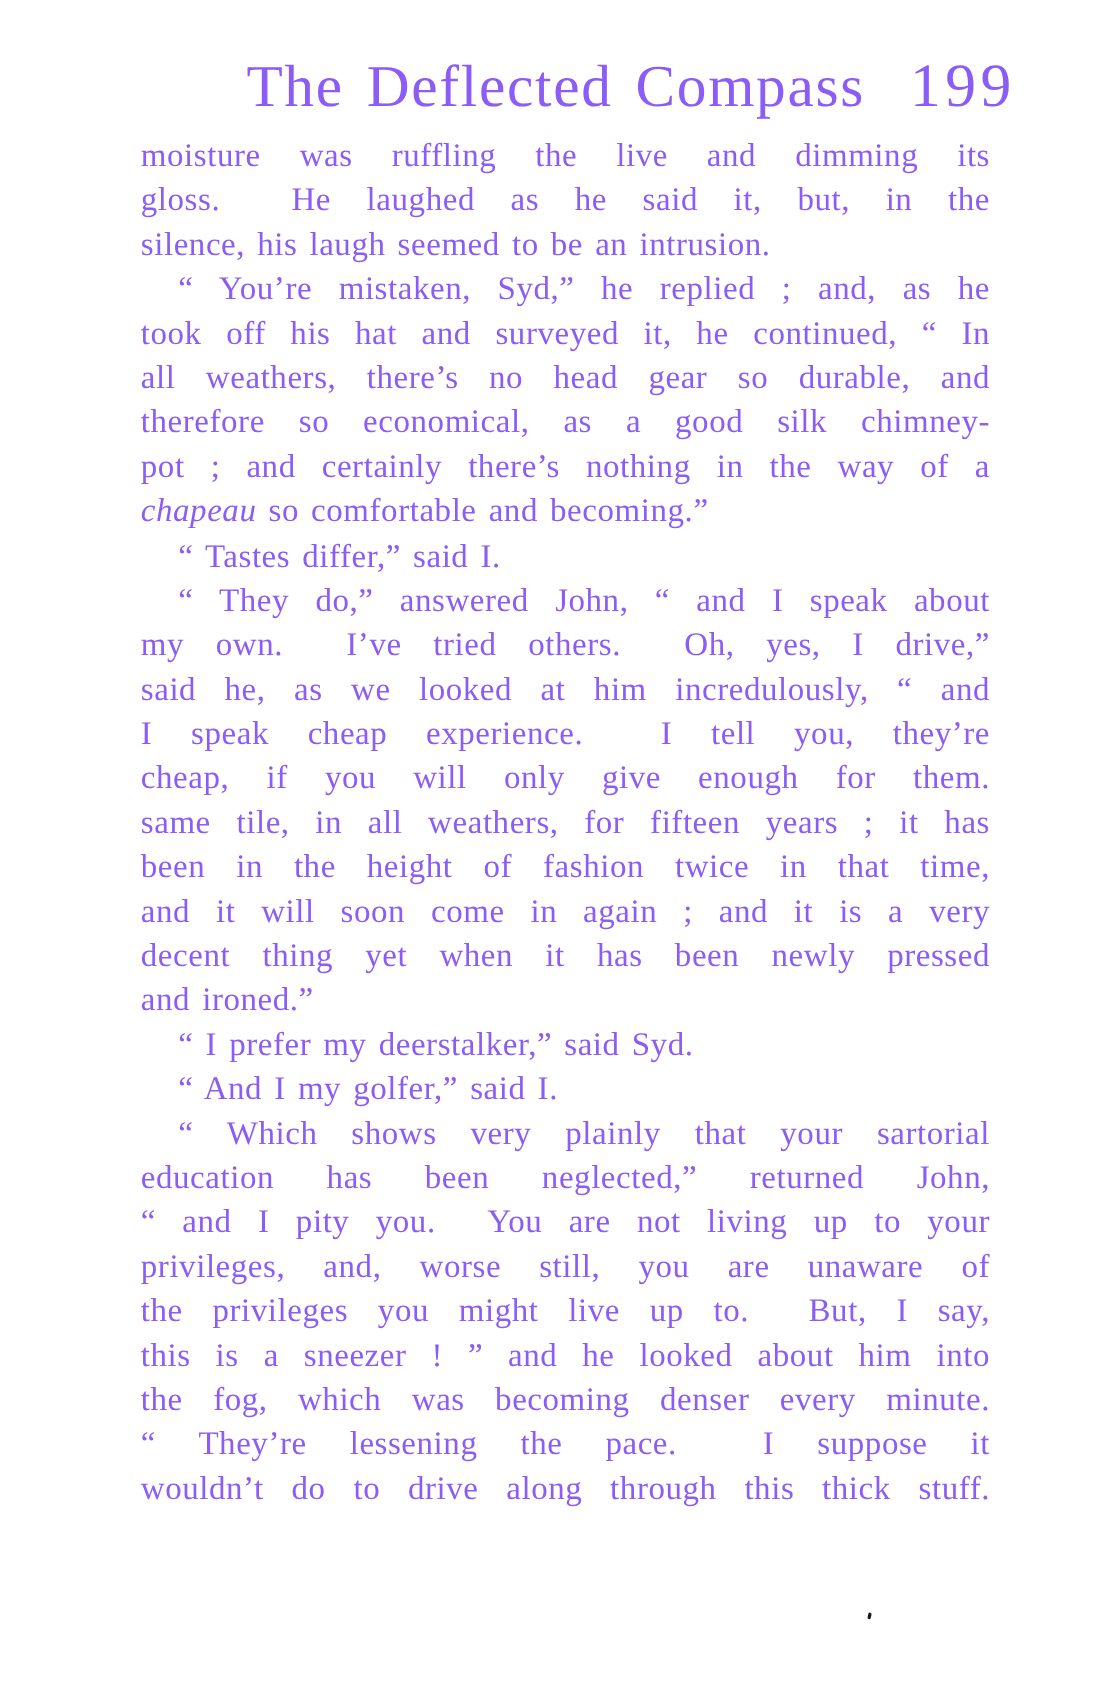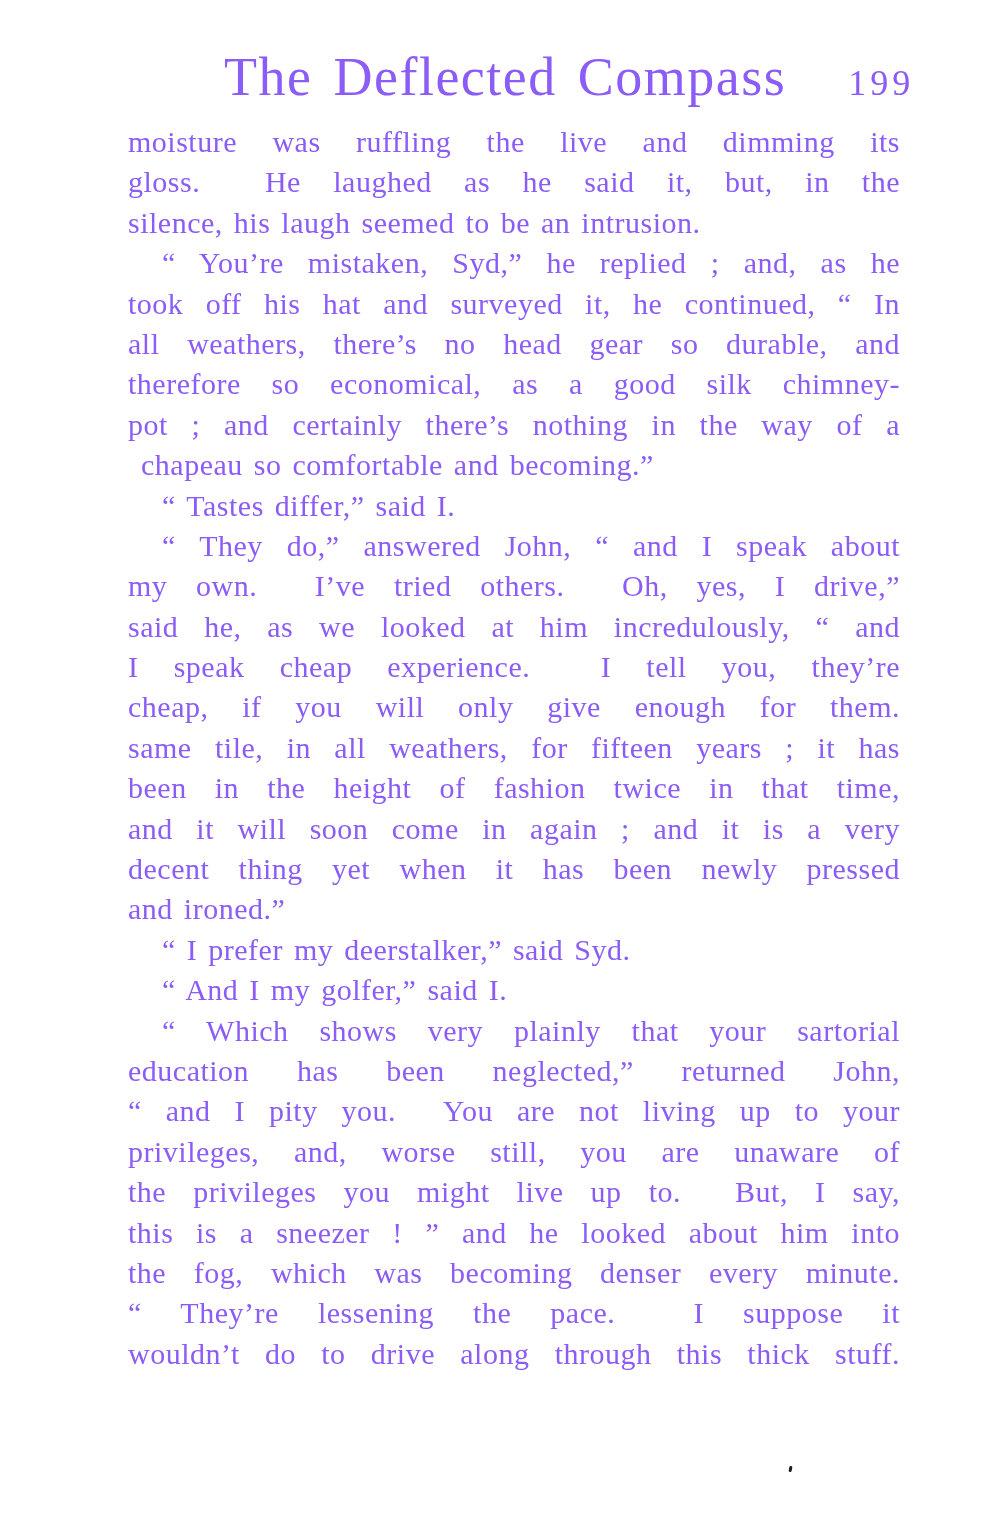--- a/index.html
+++ b/index.html
@@ -23,23 +23,23 @@
     display: flex;
     align-items: baseline;
     white-space: nowrap;
   }
   .head-title {
     font-size: 54px;
     letter-spacing: 1.5px;
     word-spacing: 6px;
   }
   .head-page {
-    font-size: 36px;
+    font-size: 56px;
     letter-spacing: 4px;
-    margin-left: 62px;
+    margin-left: 41px;
   }
   .text-block {
     position: absolute;
     left: 128px;
     top: 122px;
     width: 772px;
   }
   .line {
     font-size: 30px;
     line-height: 40.4px;
@@ -50,21 +50,21 @@
     text-align: justify;
     text-align-last: justify;
   }
   .line.last {
     text-align-last: left;
   }
   .line.indent {
     text-indent: 34px;
   }
   .italic {
-    margin-left: 13px;
+    font-style: italic;
   }
   .speck {
     position: absolute;
     left: 789px;
     top: 1466px;
     width: 3px;
     height: 6px;
     background: #1a1a1a;
     border-radius: 2px;
     transform: rotate(12deg);

